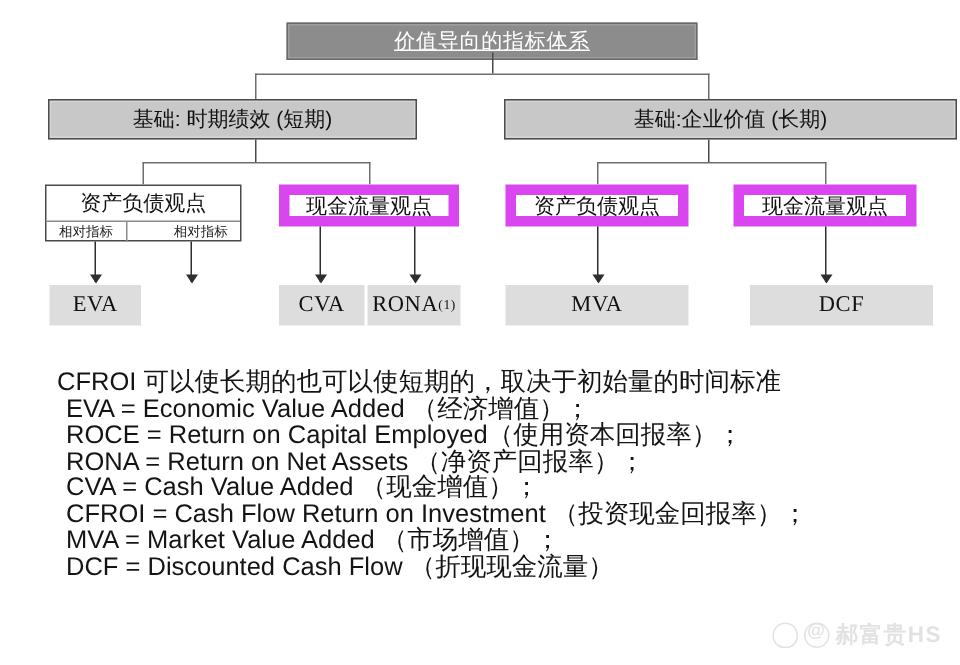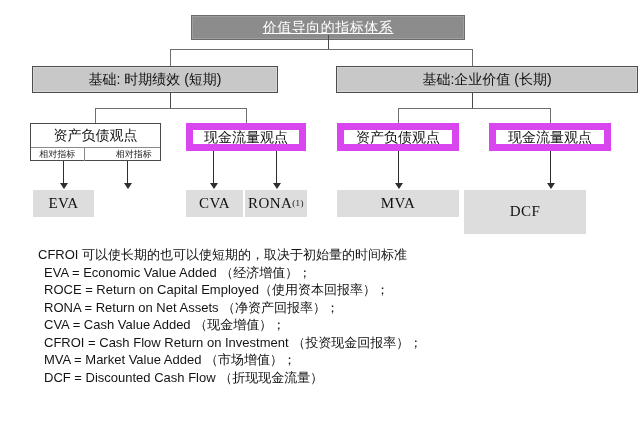--- a/index.html
+++ b/index.html
@@ -95,21 +95,21 @@
     width:0;height:0;
     border-left:4px solid transparent;
     border-right:4px solid transparent;
     border-top:6px solid #2e2e2e;
   }
 
   
   #legend{
     position:absolute;
     left:38px;top:246px;width:470px;
-    font-size:13px;
+    font-size:17px;
     line-height:17.5px;
     color:#141414;
   }
   #legend .line{white-space:nowrap;}
   #legend .line.indent{padding-left:6px;}
 
   
   #watermark{
     position:absolute;
     right:12px;bottom:10px;
@@ -215,29 +215,34 @@
   <div class="box box-term" style="left:186px;top:190px;width:57px;height:27px;">
     <span>CVA</span>
   </div>
   <div class="box box-term" style="left:245px;top:190px;width:62px;height:27px;">
     <span>RONA</span>
       <sup>(1)</sup>
   </div>
   <div class="box box-term" style="left:337px;top:190px;width:122px;height:27px;">
     <span>MVA</span>
   </div>
-  <div class="box box-term" style="left:464px;top:190px;width:122px;height:44px;text-align:center;">
+  <div class="box box-term" style="left:500px;top:190px;width:122px;height:27px;text-align:center;">
     <span>DCF</span>
   </div>
 
   <div id="legend">
     <div class="line">CFROI 可以使长期的也可以使短期的，取决于初始量的时间标准</div>
     <div class="line indent">EVA = Economic Value Added （经济增值）；</div>
     <div class="line indent">ROCE = Return on Capital Employed（使用资本回报率）；</div>
     <div class="line indent">RONA = Return on Net Assets （净资产回报率）；</div>
     <div class="line indent">CVA = Cash Value Added （现金增值）；</div>
     <div class="line indent">CFROI = Cash Flow Return on Investment （投资现金回报率）；</div>
     <div class="line indent">MVA = Market Value Added （市场增值）；</div>
     <div class="line indent">DCF = Discounted Cash Flow （折现现金流量）</div>
   </div>
 
+  <div id="watermark">
+    <span class="wm-icon paw"></span>
+    <span class="wm-icon at"></span>
+    <span>郝富贵HS</span>
+  </div>
 
 </div>
 
 </body></html>

